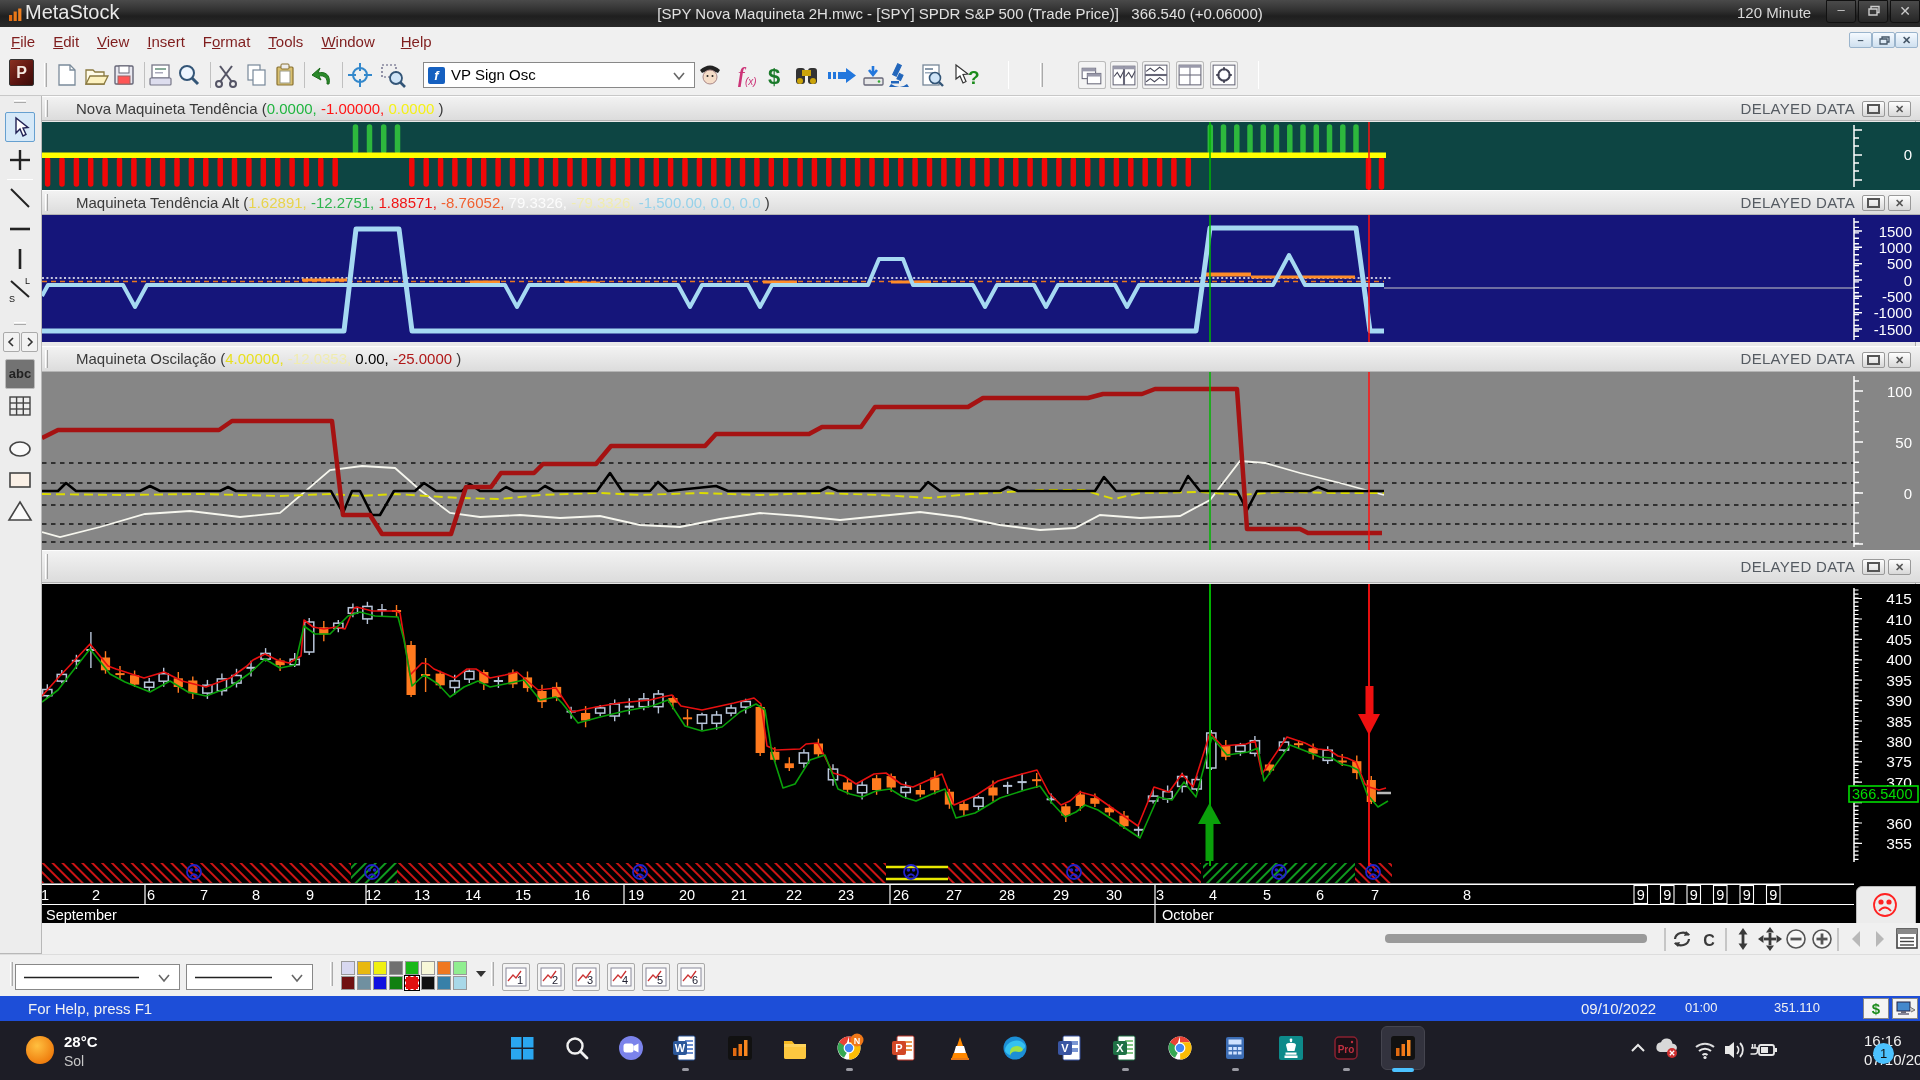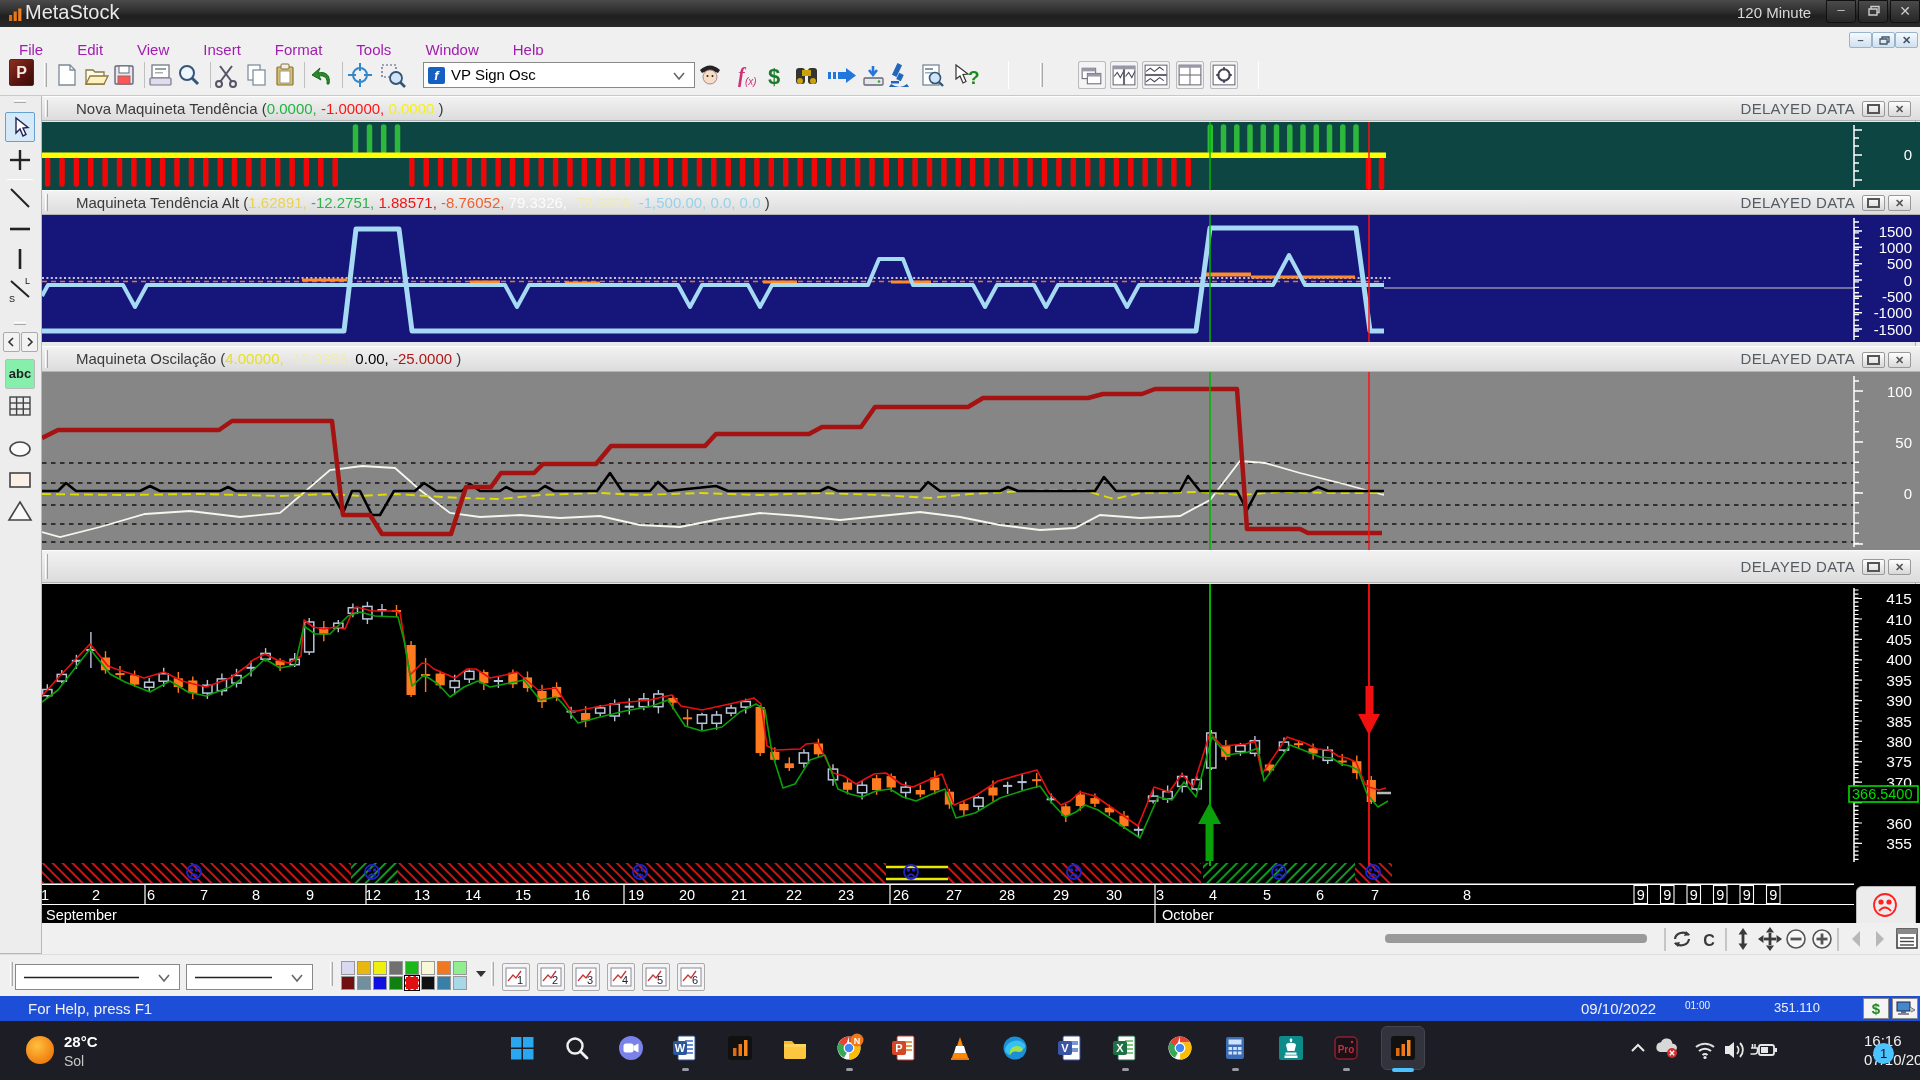--- a/index.html
+++ b/index.html
@@ -6,35 +6,36 @@
  font-family:"Liberation Sans",sans-serif;}
 .abs{position:absolute;}
 #stage{position:relative;width:1920px;height:948px;}
 .hdr{position:absolute;left:42px;width:1878px;background:linear-gradient(#f2f2f2,#dcdcdc);
  border-top:1px solid #fdfdfd;border-bottom:1px solid #b4b4b4;}
 .hdrtxt{position:absolute;left:34px;font-size:15px;color:#3a3a3a;white-space:pre;}
 .dd{position:absolute;right:65px;font-size:15px;color:#555b62;letter-spacing:0.3px;}
 .hbtn{position:absolute;width:23px;height:16px;background:linear-gradient(#fefefe,#d8d8d8);
  border:1px solid #999;border-radius:2px;color:#555;text-align:center;
  font-size:11px;line-height:14px;font-weight:bold;}
-.mi{display:inline-block;margin:8px;padding:5px 9px;font-size:15px;color:#a21caf;}
+.mi{display:inline-block;margin:0;padding:5px 9px;font-size:15px;color:#7f1d1d;}
 u{text-decoration:underline;}
 .sep{position:absolute;top:6px;width:1px;height:28px;background:#c8c8c8;border-right:1px solid #fff;}
 .grip{position:absolute;top:8px;width:3px;height:24px;border-left:1px solid #fff;border-right:1px solid #aaa;background:#d8d8d8;}
 </style></head><body>
 <div id="stage">
 
 <div class="abs" style="left:0;top:0;width:1920px;height:27px;
  background:linear-gradient(180deg,#4a4a4a 0%,#303030 40%,#1f1f1f 60%,#2a2a2a 100%);">
  <svg class="abs" style="left:8px;top:6px" width="16" height="16" viewBox="0 0 16 16">
    <rect x="1" y="9" width="3.2" height="6" fill="#e06a10"></rect>
    <rect x="5.6" y="5.5" width="3.2" height="9.5" fill="#e87818"></rect>
    <rect x="10.2" y="2.5" width="3.2" height="12.5" fill="#f08020"></rect>
  </svg>
  <div class="abs" style="left:25px;top:1px;font-size:20px;color:#e8e8e8;">MetaStock</div>
+ <div class="abs" style="left:0;top:5px;width:1920px;text-align:center;font-size:15px;color:#e0e0e0;">[SPY Nova Maquineta 2H.mwc - [SPY] SPDR S&amp;P 500 (Trade Price)] &nbsp;&nbsp;366.540 (+0.06000)</div>
  <div class="abs" style="left:1737px;top:4px;font-size:15px;color:#d8d8d8;">120 Minute</div>
  <div class="abs" style="left:1826px;top:0px;width:30px;height:23px;background:linear-gradient(#4a4a4a,#262626);border:1px solid #111;border-radius:0 0 3px 3px;color:#ccc;text-align:center;font-size:13px;line-height:18px;">–</div>
  <div class="abs" style="left:1858px;top:0px;width:30px;height:23px;background:linear-gradient(#4a4a4a,#262626);border:1px solid #111;border-radius:0 0 3px 3px;">
    <svg width="28" height="21" viewBox="0 0 28 21">
           <path d="M10 8 h8 v6 h-8 z M12 8 v-2.5 h8 v6 h-2.5" fill="none" stroke="#ccc" stroke-width="1.4"></path>
         </svg>
  </div>
  <div class="abs" style="left:1890px;top:0px;width:30px;height:23px;background:linear-gradient(#4a4a4a,#262626);border:1px solid #111;border-radius:0 0 3px 3px;color:#ccc;text-align:center;font-size:14px;line-height:20px;">✕</div>
 </div>
 
@@ -211,21 +212,21 @@
           <text x="4" y="28" font-size="9" fill="#111">S</text>
           <text x="20" y="10" font-size="9" fill="#111">L</text>
         </svg></div>
  <div class="abs" style="left:14px;top:226px;width:12px;height:3px;border-top:1px solid #fff;border-bottom:1px solid #aaa;"></div>
  <div class="abs" style="left:3px;top:236px;width:17px;height:20px;background:#f2f2f2;border:1px solid #aaa;border-radius:2px;"><svg width="15" height="18" viewBox="0 0 15 18">
           <path d="M9,5 l-4,4 4,4" fill="none" stroke="#333" stroke-width="1.6"></path>
         </svg></div>
  <div class="abs" style="left:21px;top:236px;width:17px;height:20px;background:#f2f2f2;border:1px solid #aaa;border-radius:2px;"><svg width="15" height="18" viewBox="0 0 15 18">
           <path d="M6,5 l4,4 -4,4" fill="none" stroke="#333" stroke-width="1.6"></path>
         </svg></div>
- <div class="abs" style="left:5px;top:263px;width:30px;height:30px;background:#86efac;border:1px solid #bbb;border-radius:2px;text-align:center;font-size:13px;font-weight:bold;color:#222;line-height:28px;">abc</div>
+ <div class="abs" style="left:5px;top:263px;width:30px;height:30px;background:#737373;border:1px solid #bbb;border-radius:2px;text-align:center;font-size:13px;font-weight:bold;color:#222;line-height:28px;">abc</div>
  <div class="abs" style="left:5px;top:295px;width:30px;height:30px;"><svg width="30" height="30" viewBox="0 0 30 30">
           <g stroke="#444" stroke-width="1.4" fill="none">
             <rect x="5" y="6" width="20" height="18"></rect>
             <line x1="11.6" y1="6" x2="11.6" y2="24"></line>
             <line x1="18.3" y1="6" x2="18.3" y2="24"></line>
             <line x1="5" y1="12" x2="25" y2="12"></line>
             <line x1="5" y1="18" x2="25" y2="18"></line>
           </g>
         </svg></div>
  <div class="abs" style="left:5px;top:338px;width:30px;height:30px;"><svg width="30" height="30" viewBox="0 0 30 30">
@@ -777,21 +778,21 @@
       </svg></div>
     <div class="abs" style="left:677px;top:963px;width:28px;height:28px;background:#f4f4f4;border:1px solid #aaa;border-radius:2px;">
     <svg width="26" height="26" viewBox="0 0 26 26">
         <rect x="3" y="4" width="20" height="18" fill="#fff" stroke="#889"></rect>
         <path d="M5,17 l5,-6 3,3 5,-7" stroke="#c33" stroke-width="1.3" fill="none"></path>
         <text x="14" y="20" font-size="11" fill="#223">6</text>
       </svg></div>
     <div class="abs" style="left:0;top:996px;width:1920px;height:25px;background:#1d4ed8;">
 <div class="abs" style="left:28px;top:4px;font-size:15px;color:#f2f2f2;">For Help, press F1</div>
 <div class="abs" style="left:1581px;top:4px;font-size:15px;color:#f2f2f2;">09/10/2022</div>
-<div class="abs" style="left:1685px;top:4px;font-size:10px;color:#f2f2f2;">01:00</div>
+<div class="abs" style="left:1685px;top:4px;font-size:13px;color:#f2f2f2;">01:00</div>
 <div class="abs" style="left:1774px;top:4px;font-size:13px;color:#f2f2f2;">351.110</div>
 <div class="abs" style="left:1863px;top:2px;width:26px;height:21px;background:#f4f4f4;border:1px solid #888;text-align:center;font-size:15px;font-weight:bold;color:#1a8a1a;line-height:20px;">$</div>
 <div class="abs" style="left:1892px;top:2px;width:26px;height:21px;background:#f4f4f4;border:1px solid #888;">
 <svg width="24" height="19" viewBox="0 0 24 19">
           <rect x="4" y="3" width="13" height="9" fill="#4488cc" stroke="#224"></rect>
           <rect x="8" y="12" width="5" height="2" fill="#667"></rect>
           <rect x="5" y="14" width="11" height="2" fill="#889"></rect>
           <path d="M17,8 l5,3 -4,2" fill="#ccc" stroke="#555" stroke-width="0.8"></path>
         </svg></div>
 </div>

